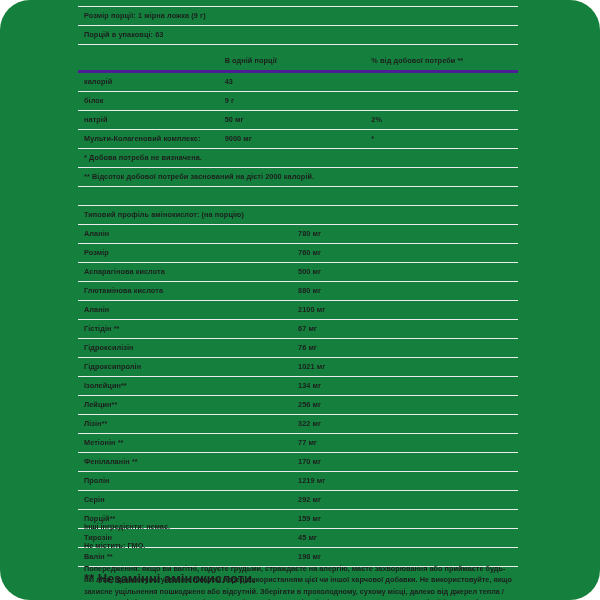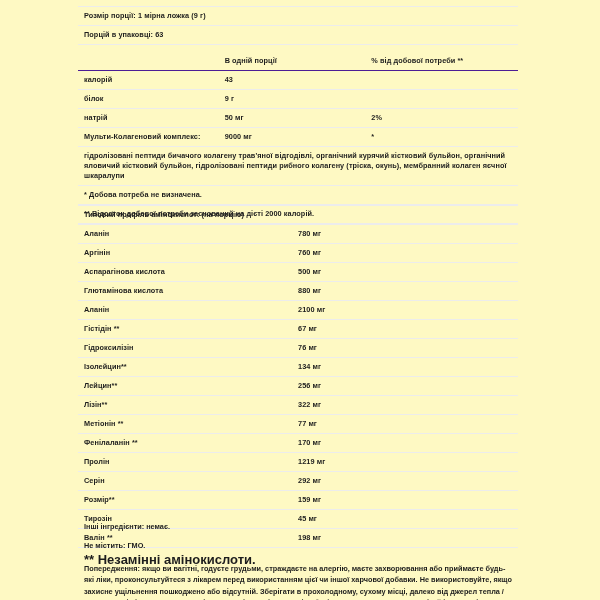--- a/index.html
+++ b/index.html
@@ -11,22 +11,23 @@
     width: 600px;
     height: 600px;
     font-family: "Liberation Sans", sans-serif;
     color: #1a1a1a;
     -webkit-font-smoothing: antialiased;
   }
   .page {
     position: relative;
     width: 600px;
     height: 600px;
-    background: #fef9c3;
+    background: #15803d;
     overflow: hidden;
+    border-radius: 30px;
   }
   .panel {
     position: absolute;
     left: 78px;
     width: 440px;
   }
   table.nutri {
     width: 440px;
     border-collapse: collapse;
     table-layout: fixed;
@@ -44,21 +45,21 @@
   }
   table.nutri tr.head td {
     font-weight: bold;
   }
   table.nutri td.c-label { width: 212px; }
   table.nutri td.c-val   { width: 100px; padding-left: 0; }
   table.nutri td.c-pct   { width: 128px; padding-left: 0; }
 
   table.nutri td.blank-head {
     border-top: none;
-    border-bottom: 1px solid #4c1d95;
+    border-bottom: 3px solid #4c1d95;
   }
   tr.spacer td {
     border-top: none;
     border-bottom: none;
     height: 7px;
     padding: 0;
   }
   td.desc {
     font-weight: normal;
     font-size: 7.3px;
@@ -155,44 +156,41 @@
           <td class="c-val">50 мг</td>
           <td class="c-pct">2%</td>
         </tr>
         <tr>
           <td class="c-label">Мульти-Колагеновий комплекс:</td>
           <td class="c-val">9000 мг</td>
           <td class="c-pct">*</td>
         </tr>
 
         <tr>
-          <td colspan="3" class="desc">гідролізовані пептиди бичачого колагену трав'яної відгодівлі, органічний курячий кістковий бульйон, органічний яловичий кістковий бульйон, гідролізовані пептиди рибного колагену (тріска, окунь), мембранний колаген яєчної шкаралупи</td>
-        </tr>
-        <tr>
           <td colspan="3" class="note">* Добова потреба не визначена.</td>
         </tr>
         <tr>
           <td colspan="3" class="note">** Відсоток добової потреби заснований на дієті 2000 калорій.</td>
         </tr>
       </tbody>
     </table>
   </div>
 
   <div class="panel" style="top:205px;">
     <table class="amino">
       <tbody>
         <tr>
           <td colspan="2" class="a-title">Типовий профіль амінокислот: (на порцію)</td>
         </tr>
         <tr>
           <td class="a-label">Аланін</td>
           <td class="a-val">780 мг</td>
         </tr>
         <tr>
-          <td class="a-label">Аргінін</td>
+          <td class="a-label">Розмір</td>
           <td class="a-val">760 мг</td>
         </tr>
         <tr>
           <td class="a-label">Аспарагінова кислота</td>
           <td class="a-val">500 мг</td>
         </tr>
         <tr>
           <td class="a-label">Глютамінова кислота</td>
           <td class="a-val">880 мг</td>
         </tr>
@@ -202,20 +200,24 @@
         </tr>
         <tr>
           <td class="a-label">Гістідін **</td>
           <td class="a-val">67 мг</td>
         </tr>
         <tr>
           <td class="a-label">Гідроксилізін</td>
           <td class="a-val">76 мг</td>
         </tr>
         <tr>
+          <td class="a-label">Гідроксипролін</td>
+          <td class="a-val">1021 мг</td>
+        </tr>
+        <tr>
           <td class="a-label">Ізолейцин**</td>
           <td class="a-val">134 мг</td>
         </tr>
         <tr>
           <td class="a-label">Лейцин**</td>
           <td class="a-val">256 мг</td>
         </tr>
         <tr>
           <td class="a-label">Лізін**</td>
           <td class="a-val">322 мг</td>
@@ -230,21 +232,21 @@
         </tr>
         <tr>
           <td class="a-label">Пролін</td>
           <td class="a-val">1219 мг</td>
         </tr>
         <tr>
           <td class="a-label">Серін</td>
           <td class="a-val">292 мг</td>
         </tr>
         <tr>
-          <td class="a-label">Розмір**</td>
+          <td class="a-label">Порцій**</td>
           <td class="a-val">159 мг</td>
         </tr>
         <tr>
           <td class="a-label">Тирозін</td>
           <td class="a-val">45 мг</td>
         </tr>
         <tr>
           <td class="a-label">Валін **</td>
           <td class="a-val">198 мг</td>
         </tr>

